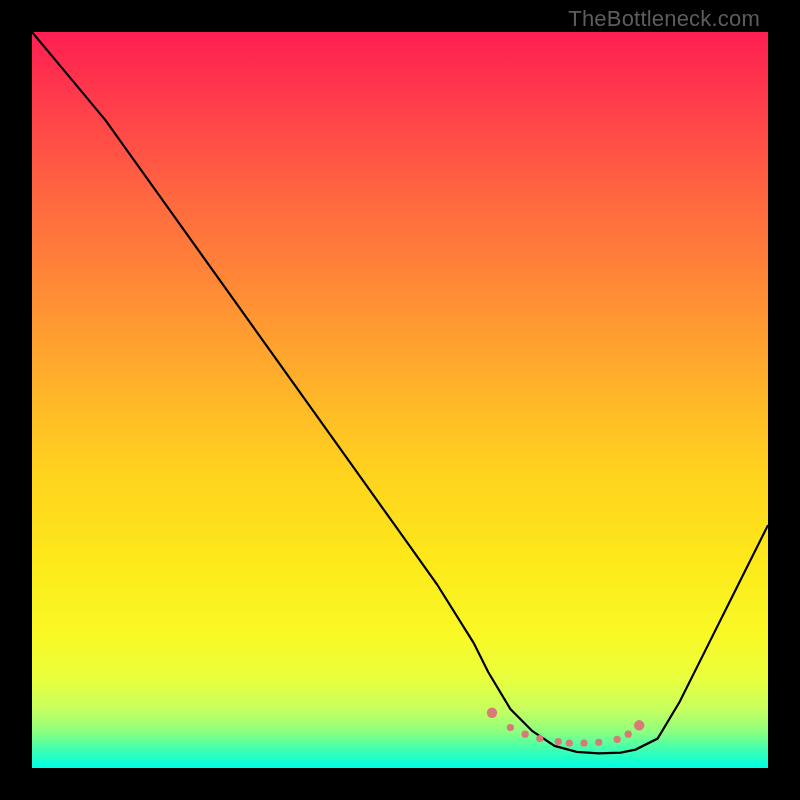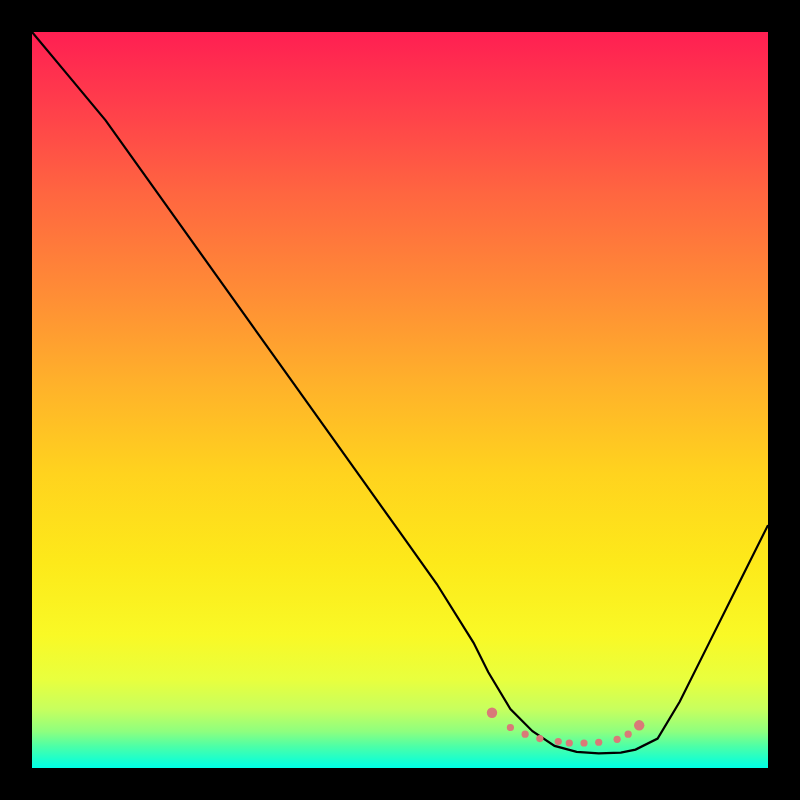--- a/index.html
+++ b/index.html
@@ -51,20 +51,21 @@
     color: #5d5d5d;
     font-size: 22px;
     font-weight: 500;
     letter-spacing: 0.2px;
   }
 </style>
 </head>
 <body>
 
 <div class="frame">
+  <div class="watermark">TheBottleneck.com</div>
 
   <div class="plot-area">
     <div class="gradient-bg"></div>
     <svg class="curve-layer" id="curve-svg" viewBox="0 0 736 736" preserveAspectRatio="none">
       <path id="curve-path" fill="none" stroke="#000000" stroke-width="2.2" d="M0.00 0.00 L36.80 44.16 L73.60 88.32 L110.40 139.84 L147.20 191.36 L184.00 242.88 L220.80 294.40 L257.60 345.92 L294.40 397.44 L331.20 448.96 L368.00 500.48 L404.80 552.00 L441.60 610.88 L456.32 640.32 L478.40 677.12 L500.48 699.20 L522.56 713.92 L544.64 719.81 L566.72 721.28 L588.80 720.54 L603.52 717.60 L625.60 706.56 L647.68 669.76 L677.12 610.88 L706.56 552.00 L736.00 493.12"></path>
       <g id="markers">
           <circle cx="460.00" cy="680.80" r="5.2" fill="#d97a78"></circle>
           <circle cx="478.40" cy="695.52" r="3.6" fill="#d97a78"></circle>
           <circle cx="493.12" cy="702.14" r="3.6" fill="#d97a78"></circle>
           <circle cx="507.84" cy="706.56" r="3.6" fill="#d97a78"></circle>

